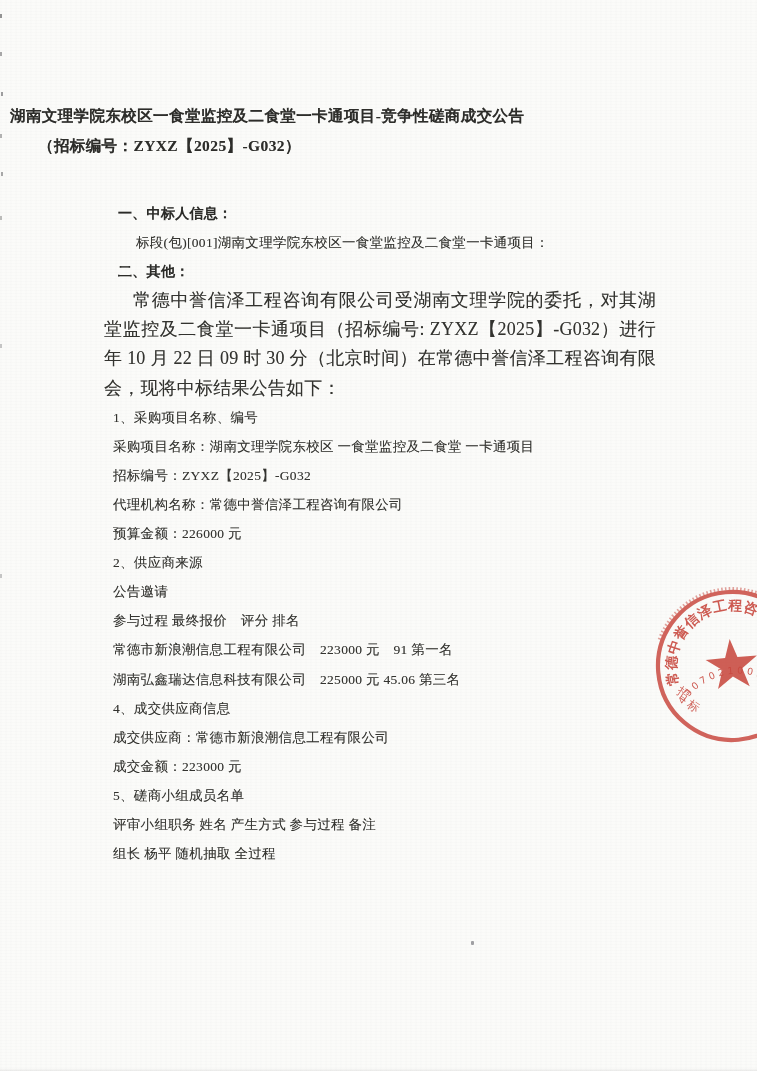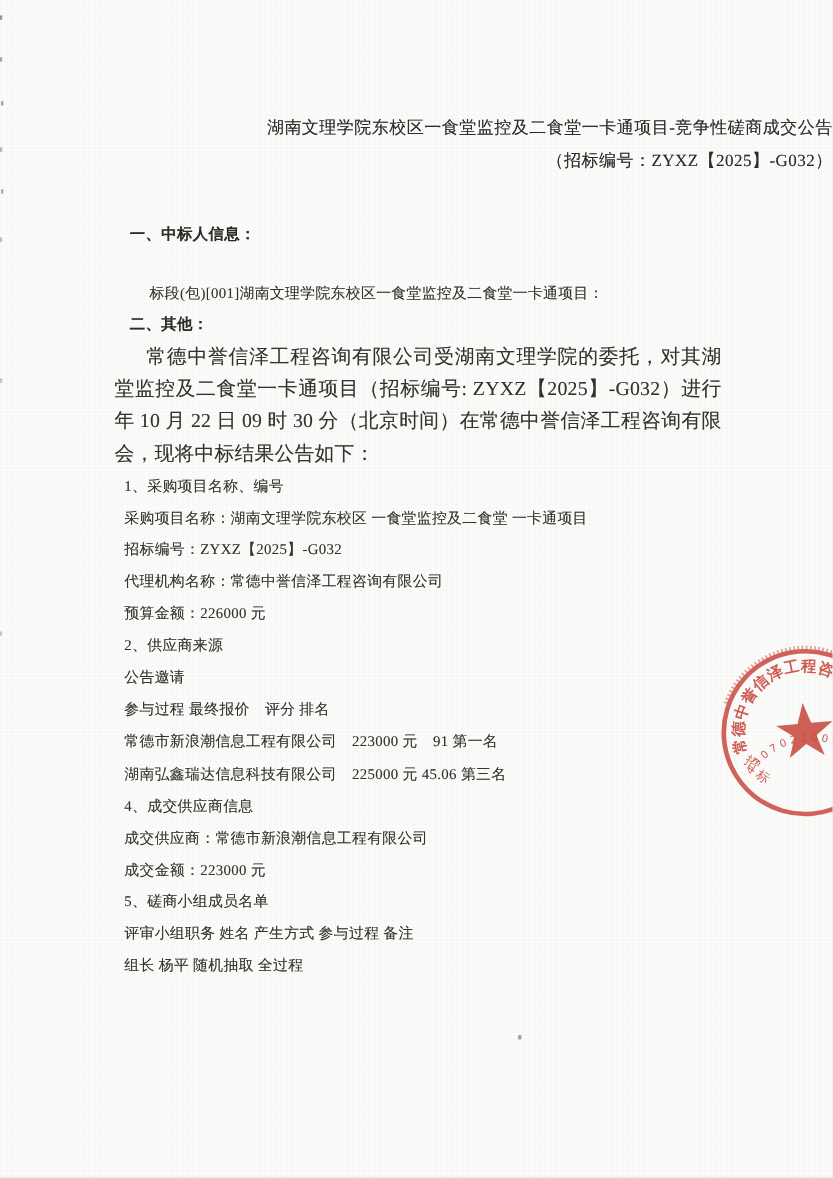--- a/index.html
+++ b/index.html
@@ -9,35 +9,35 @@
     margin:0 auto;
     background:#fbfbf9;
     background-image:
       repeating-linear-gradient(0deg, rgba(90,95,105,0.015) 0 1px, transparent 1px 3px),
       repeating-linear-gradient(90deg, rgba(90,95,105,0.012) 0 2px, transparent 2px 5px);
     overflow:hidden;
     font-family:"Liberation Serif","DejaVu Serif",serif;
     color:#33332f;
   }
   .doc-title{
-    position:absolute;left:0;right:0;text-align:right;
-    font-size:15.5px;font-weight:normal;letter-spacing:0.4px;color:#2d2d2a;
+    position:absolute;left:10px;right:0;text-align:left;
+    font-size:15.5px;font-weight:bold;letter-spacing:0.4px;color:#2d2d2a;
     text-shadow:0 0 0.5px rgba(40,40,40,0.45);
     white-space:nowrap;
   }
   .t1{top:106px;}
   .t2{top:136px;padding-left:28px;}
   .body-block{
     position:absolute;left:104px;top:199px;width:552px;
     font-size:13.5px;letter-spacing:0.3px;
     text-shadow:0 0 0.5px rgba(40,40,40,0.35);
   }
   .ln{height:29.1px;line-height:29.1px;white-space:nowrap;}
   .ln.heading{font-weight:bold;padding-left:14px;font-size:14px;color:#2b2b28;}
-  .ln.lot{padding-left:32px;margin-top:24px;}
+  .ln.lot{padding-left:32px;}
   .ln.winner{padding-left:51px;}
   .ln.winner .price{margin-left:40px;}
   .ln.item{padding-left:9px;}
   .para-line{
     height:29.1px;line-height:29.1px;
     font-size:18px;letter-spacing:0.2px;
     text-align:justify;text-align-last:justify;
     overflow:hidden;
     font-family:Liberation Serif, serif;
   }

